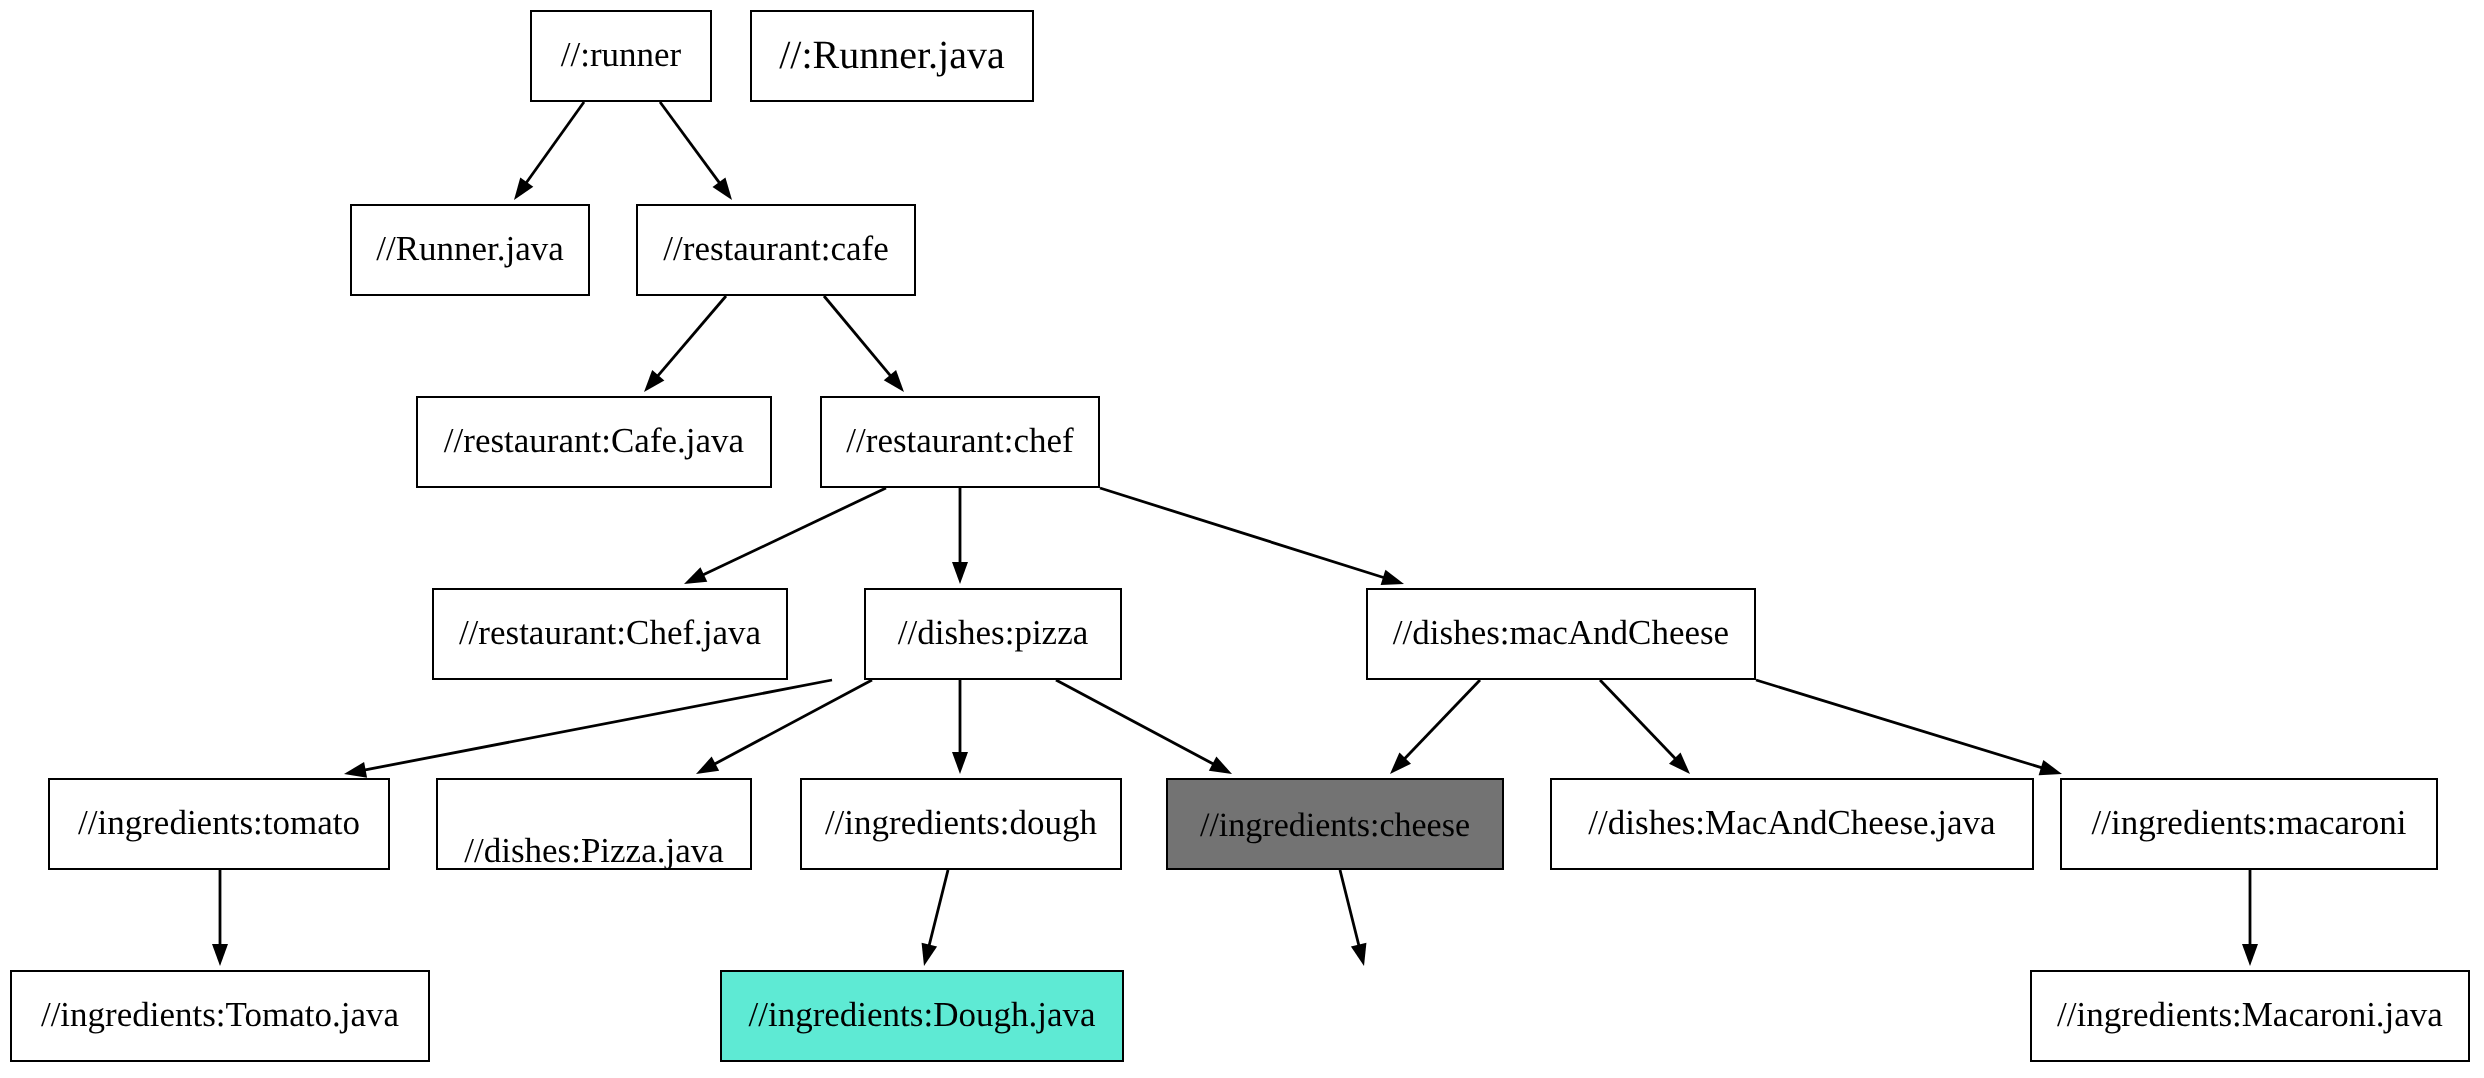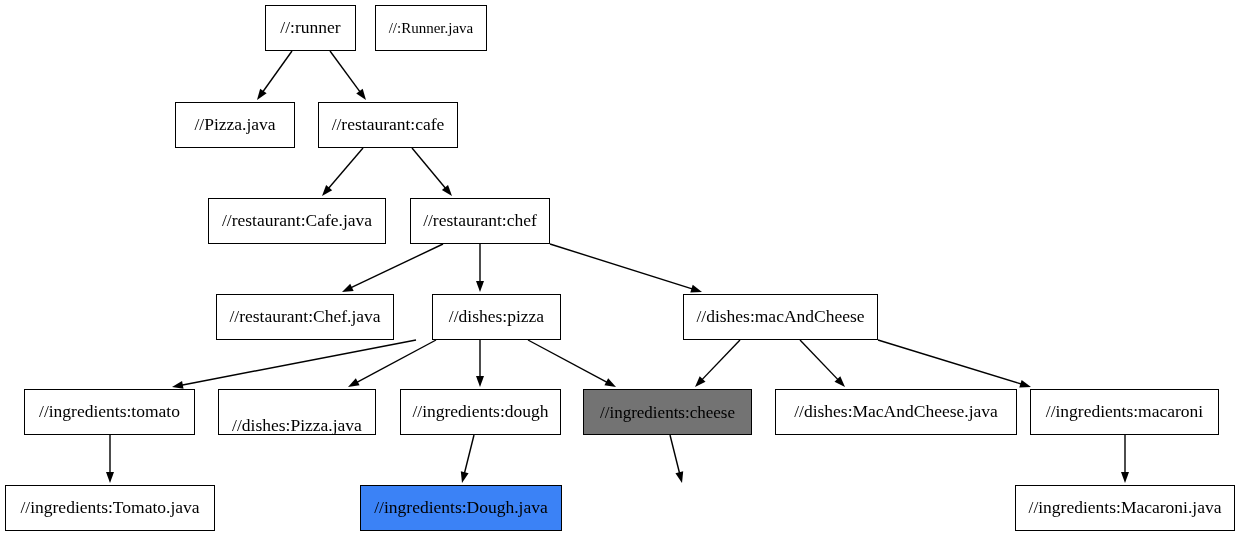--- a/index.html
+++ b/index.html
@@ -124,25 +124,25 @@
       </g>
       <g>
         <line x1="1125" y1="435" x2="1125" y2="473.5" stroke="#000000" stroke-width="1.4"></line>
         <polygon points="1125,483 1121,472 1129,472" fill="#000000"></polygon>
       </g>
     </svg>
   <div id="node-layer">
       <div class="node" style="left: 265px; top: 5px; width: 91px; height: 46px; background: rgb(255, 255, 255); border-color: rgb(0, 0, 0); font-size: 17.5px;">
         <span class="node-label">//:runner</span>
       </div>
-      <div class="node" style="left: 375px; top: 5px; width: 112px; height: 46px; background: rgb(255, 255, 255); border-color: rgb(0, 0, 0); font-size: 15px;">
+      <div class="node" style="left: 375px; top: 5px; width: 142px; height: 46px; background: rgb(255, 255, 255); border-color: rgb(0, 0, 0); font-size: 20px;">
         <span class="node-label">//:Runner.java</span>
       </div>
       <div class="node" style="left: 175px; top: 102px; width: 120px; height: 46px; background: rgb(255, 255, 255); border-color: rgb(0, 0, 0); font-size: 17.5px;">
-        <span class="node-label">//Pizza.java</span>
+        <span class="node-label">//Runner.java</span>
       </div>
       <div class="node" style="left: 318px; top: 102px; width: 140px; height: 46px; background: rgb(255, 255, 255); border-color: rgb(0, 0, 0); font-size: 17.5px;">
         <span class="node-label">//restaurant:cafe</span>
       </div>
       <div class="node" style="left: 208px; top: 198px; width: 178px; height: 46px; background: rgb(255, 255, 255); border-color: rgb(0, 0, 0); font-size: 17.5px;">
         <span class="node-label">//restaurant:Cafe.java</span>
       </div>
       <div class="node" style="left: 410px; top: 198px; width: 140px; height: 46px; background: rgb(255, 255, 255); border-color: rgb(0, 0, 0); font-size: 17.5px;">
         <span class="node-label">//restaurant:chef</span>
       </div>
@@ -169,20 +169,20 @@
       </div>
       <div class="node" style="left: 775px; top: 389px; width: 242px; height: 46px; background: rgb(255, 255, 255); border-color: rgb(0, 0, 0); font-size: 17.5px;">
         <span class="node-label">//dishes:MacAndCheese.java</span>
       </div>
       <div class="node" style="left: 1030px; top: 389px; width: 189px; height: 46px; background: rgb(255, 255, 255); border-color: rgb(0, 0, 0); font-size: 17.5px;">
         <span class="node-label">//ingredients:macaroni</span>
       </div>
       <div class="node" style="left: 5px; top: 485px; width: 210px; height: 46px; background: rgb(255, 255, 255); border-color: rgb(0, 0, 0); font-size: 17.5px; align-items: center;">
         <span class="node-label">//ingredients:Tomato.java</span>
       </div>
-      <div class="node" style="left: 360px; top: 485px; width: 202px; height: 46px; background: #3b82f6; border-color: rgb(0, 0, 0); font-size: 17.5px;">
+      <div class="node" style="left: 360px; top: 485px; width: 202px; height: 46px; background: #5eead4; border-color: rgb(0, 0, 0); font-size: 17.5px;">
         <span class="node-label">//ingredients:Dough.java</span>
       </div>
       <div class="node" style="left: 1015px; top: 485px; width: 220px; height: 46px; background: rgb(255, 255, 255); border-color: rgb(0, 0, 0); font-size: 17.5px;">
         <span class="node-label">//ingredients:Macaroni.java</span>
       </div>
     </div>
 </div>
 
 </body></html>

